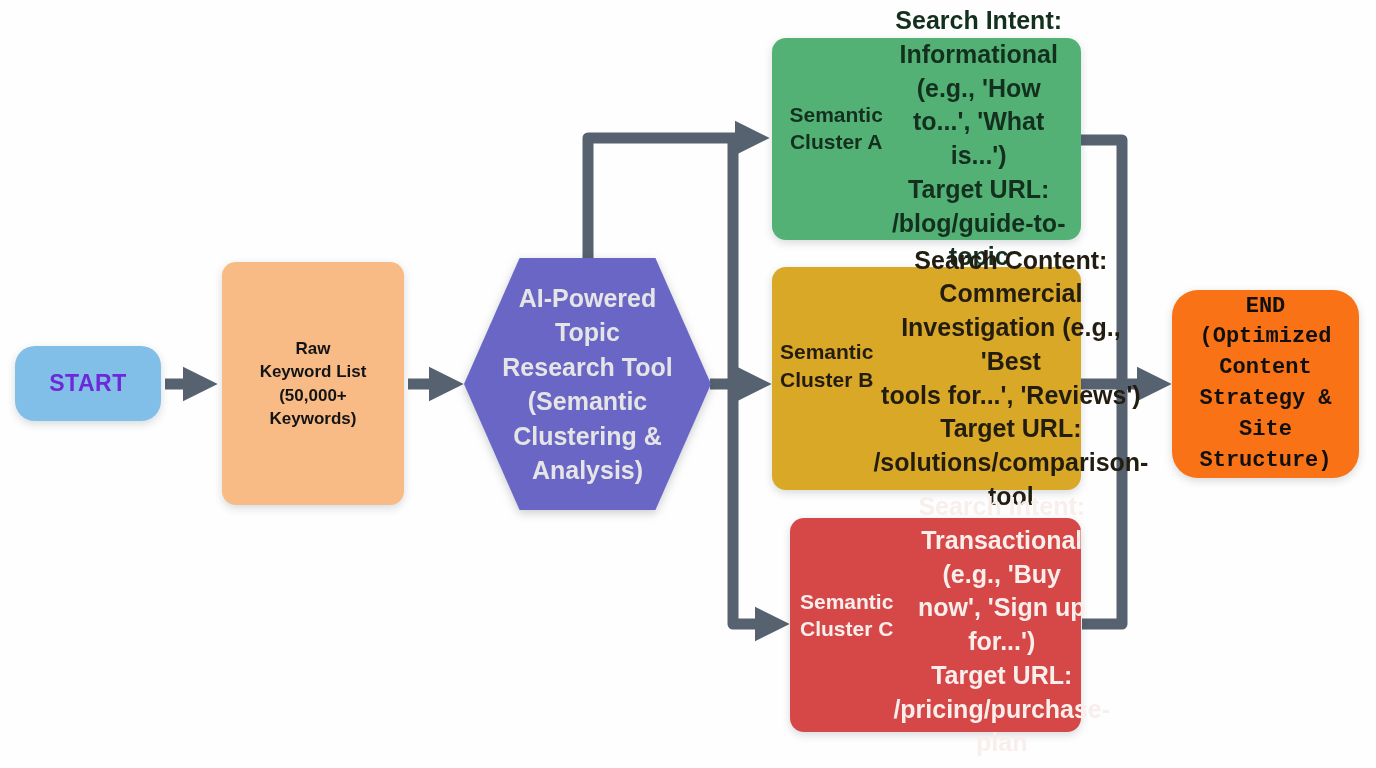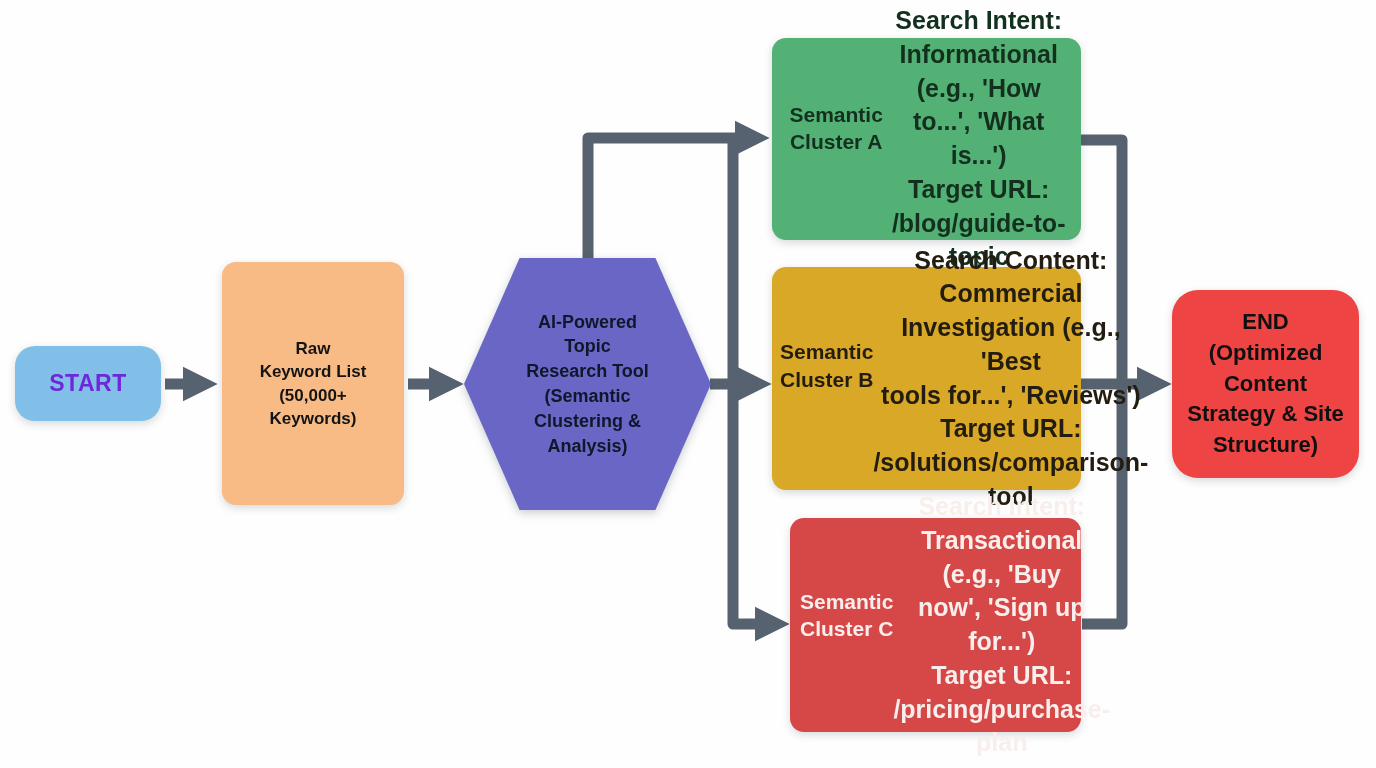--- a/index.html
+++ b/index.html
@@ -25,21 +25,21 @@
     font-size:17px;line-height:1.38;color:#141414;
   }
   .hex-wrap{
     position:absolute;left:464px;top:258px;width:247px;height:252px;
     filter:drop-shadow(0 3px 5px rgba(40,50,60,.25));
   }
   .hex{
     width:100%;height:100%;display:flex;align-items:center;justify-content:center;
     text-align:center;white-space:pre-line;
     clip-path:polygon(0% 50%,22.5% 0%,77.5% 0%,100% 50%,77.5% 100%,22.5% 100%);
-    font-size:18px;line-height:1.38;color:#0f172a;
+    font-size:25px;line-height:1.38;color:#e5e5e5;
   }
   .cluster{
     justify-content:flex-start;border-radius:14px;
   }
   .cluster .title{font-size:21px;line-height:1.3;}
   .cluster .body{font-size:25px;line-height:1.35;white-space:pre-line;}
   .node-cluster-a{left:772px;top:38px;width:309px;height:202px;padding:22px 12px;color:#13301e;}
   .node-cluster-a .title{margin-bottom:22px;}
   .node-cluster-b{left:772px;top:267px;width:309px;height:223px;padding:22px 8px;color:#231c10;}
   .node-cluster-b .title{margin-bottom:26px;}
@@ -105,19 +105,19 @@
 
   <div class="node cluster node-cluster-c" style="background-color: rgb(214, 72, 72);">
     <div class="title">Semantic Cluster C</div>
     <div class="body">Search Intent:
 Transactional (e.g., 'Buy
 now', 'Sign up for...')
 Target URL:
 /pricing/purchase-plan</div>
   </div>
 
-  <div class="node node-end" style="background-color: #ef4444;">END
+  <div class="node node-end" style="background-color: #f97316; font-family: Liberation Mono, monospace;">END
 (Optimized
 Content
 Strategy &amp; Site
 Structure)</div>
 
 </div>
 
 </body></html>

